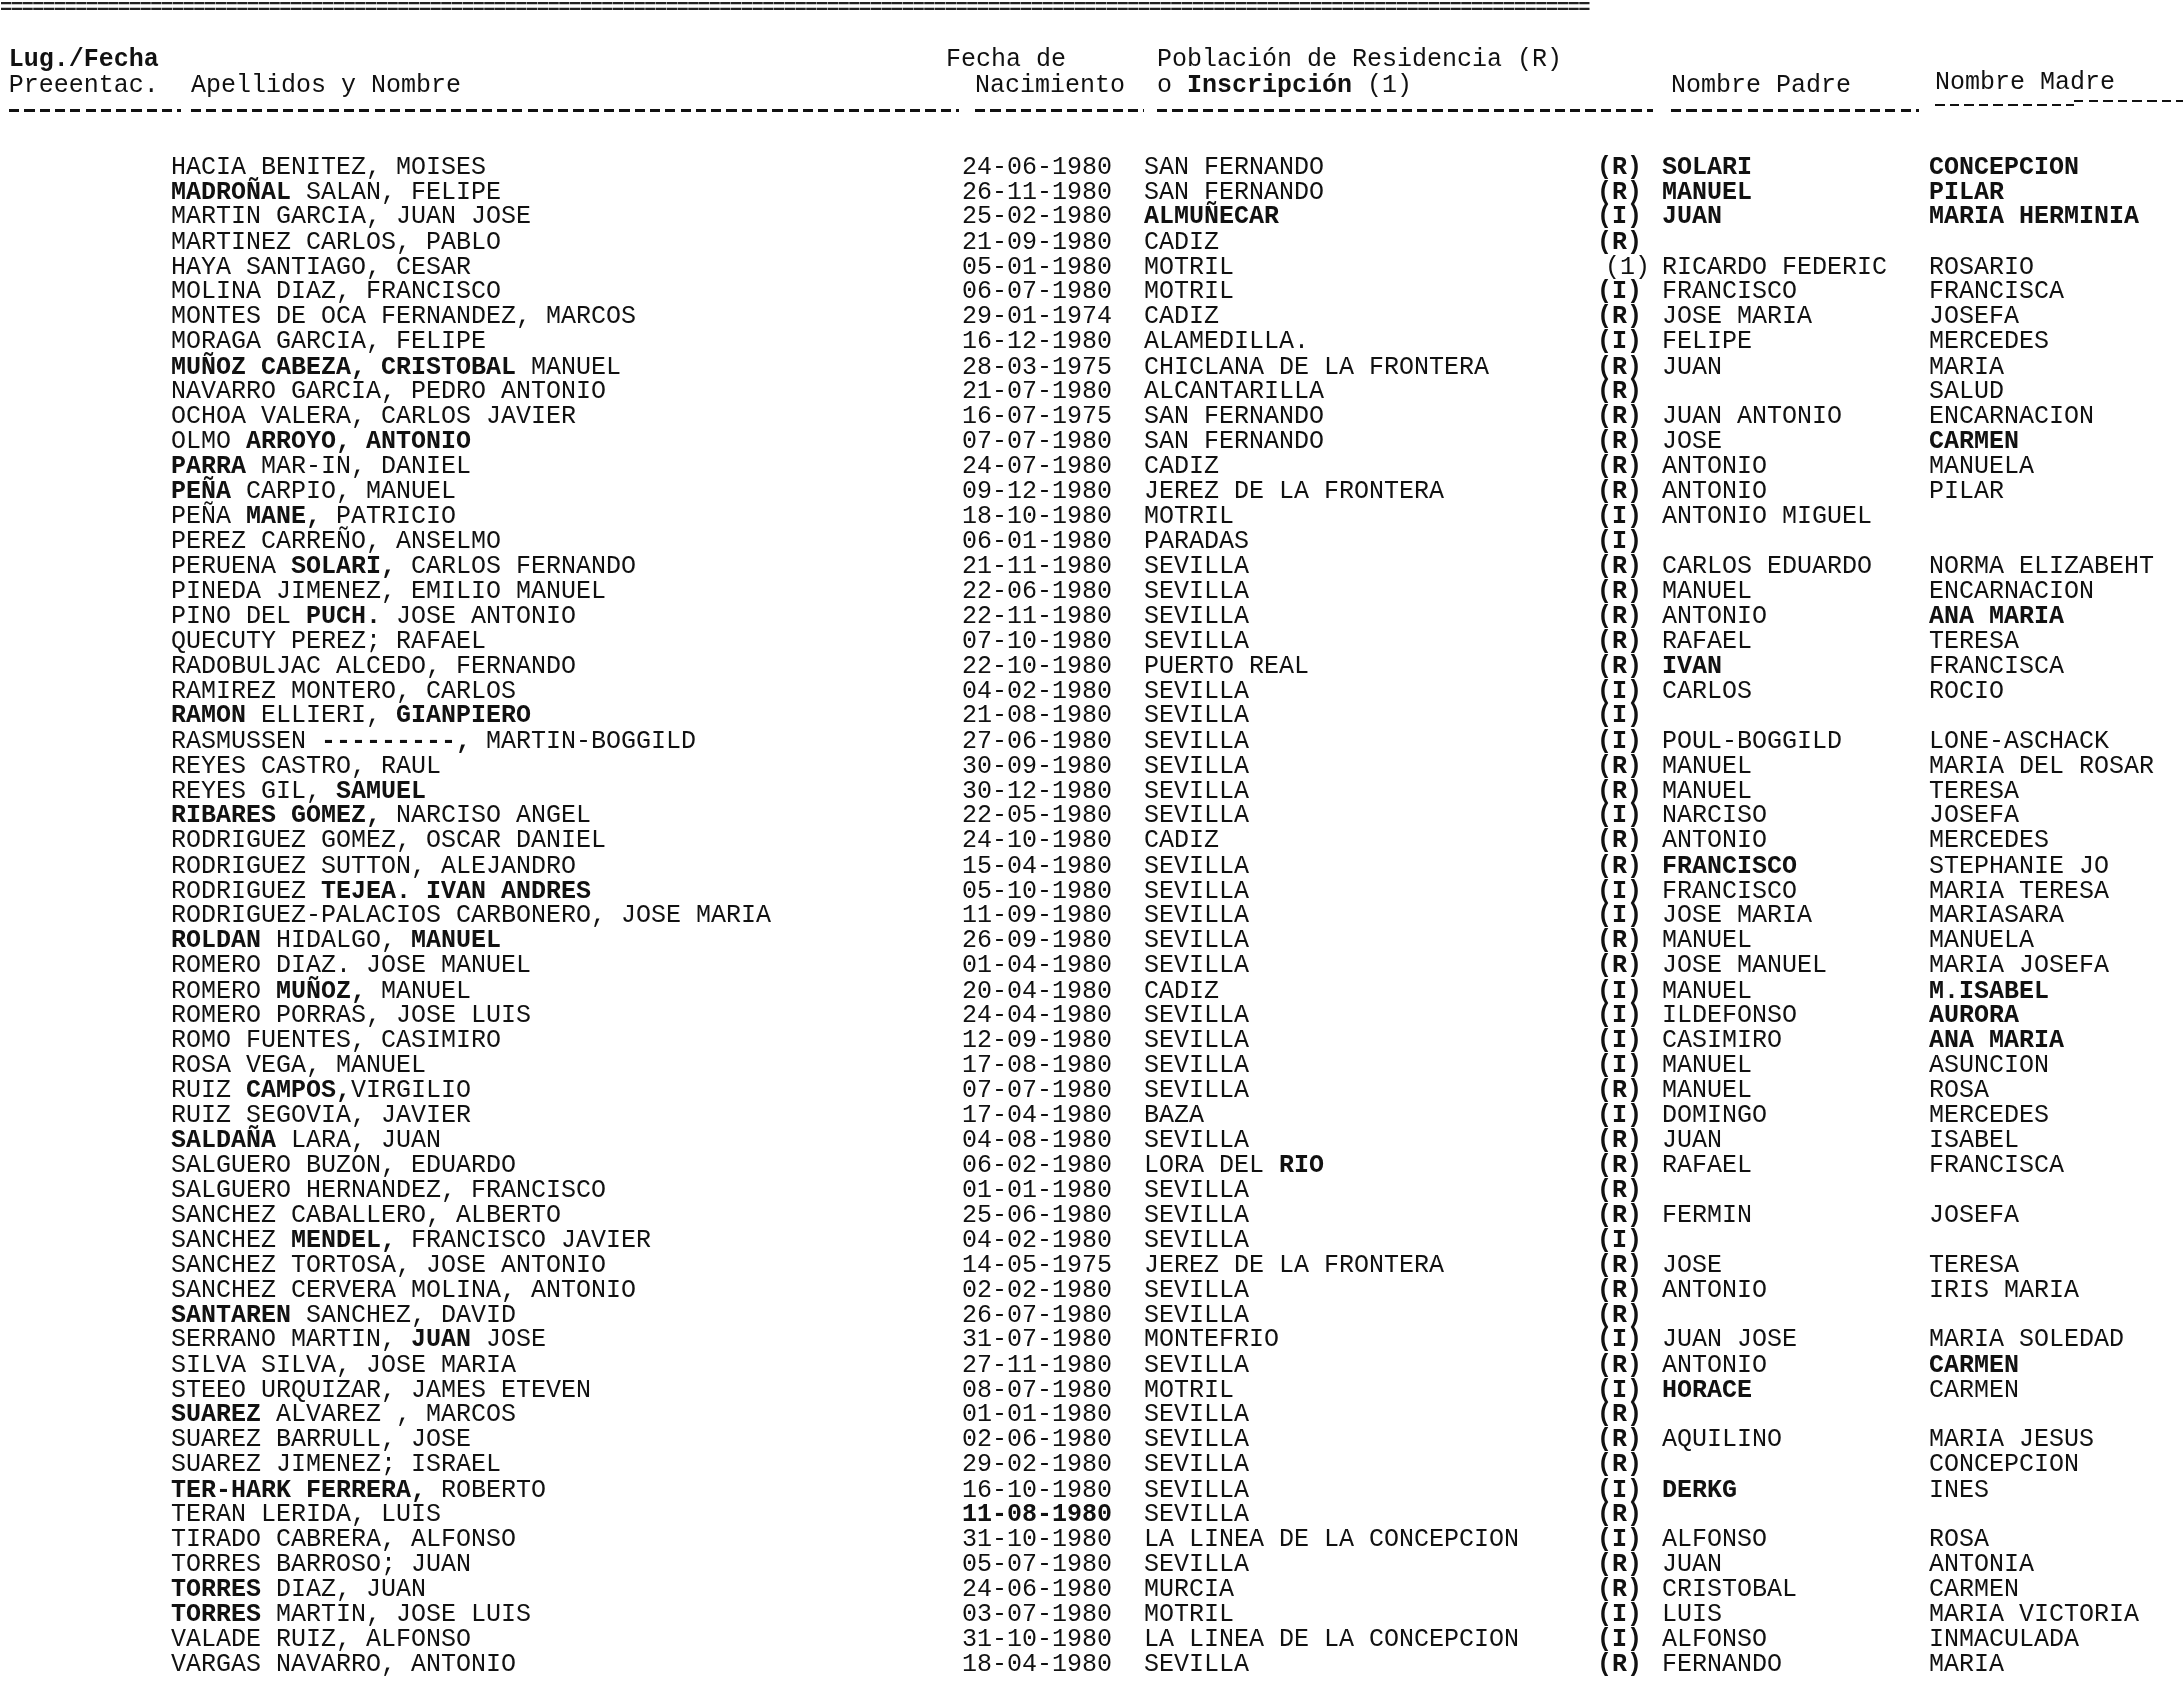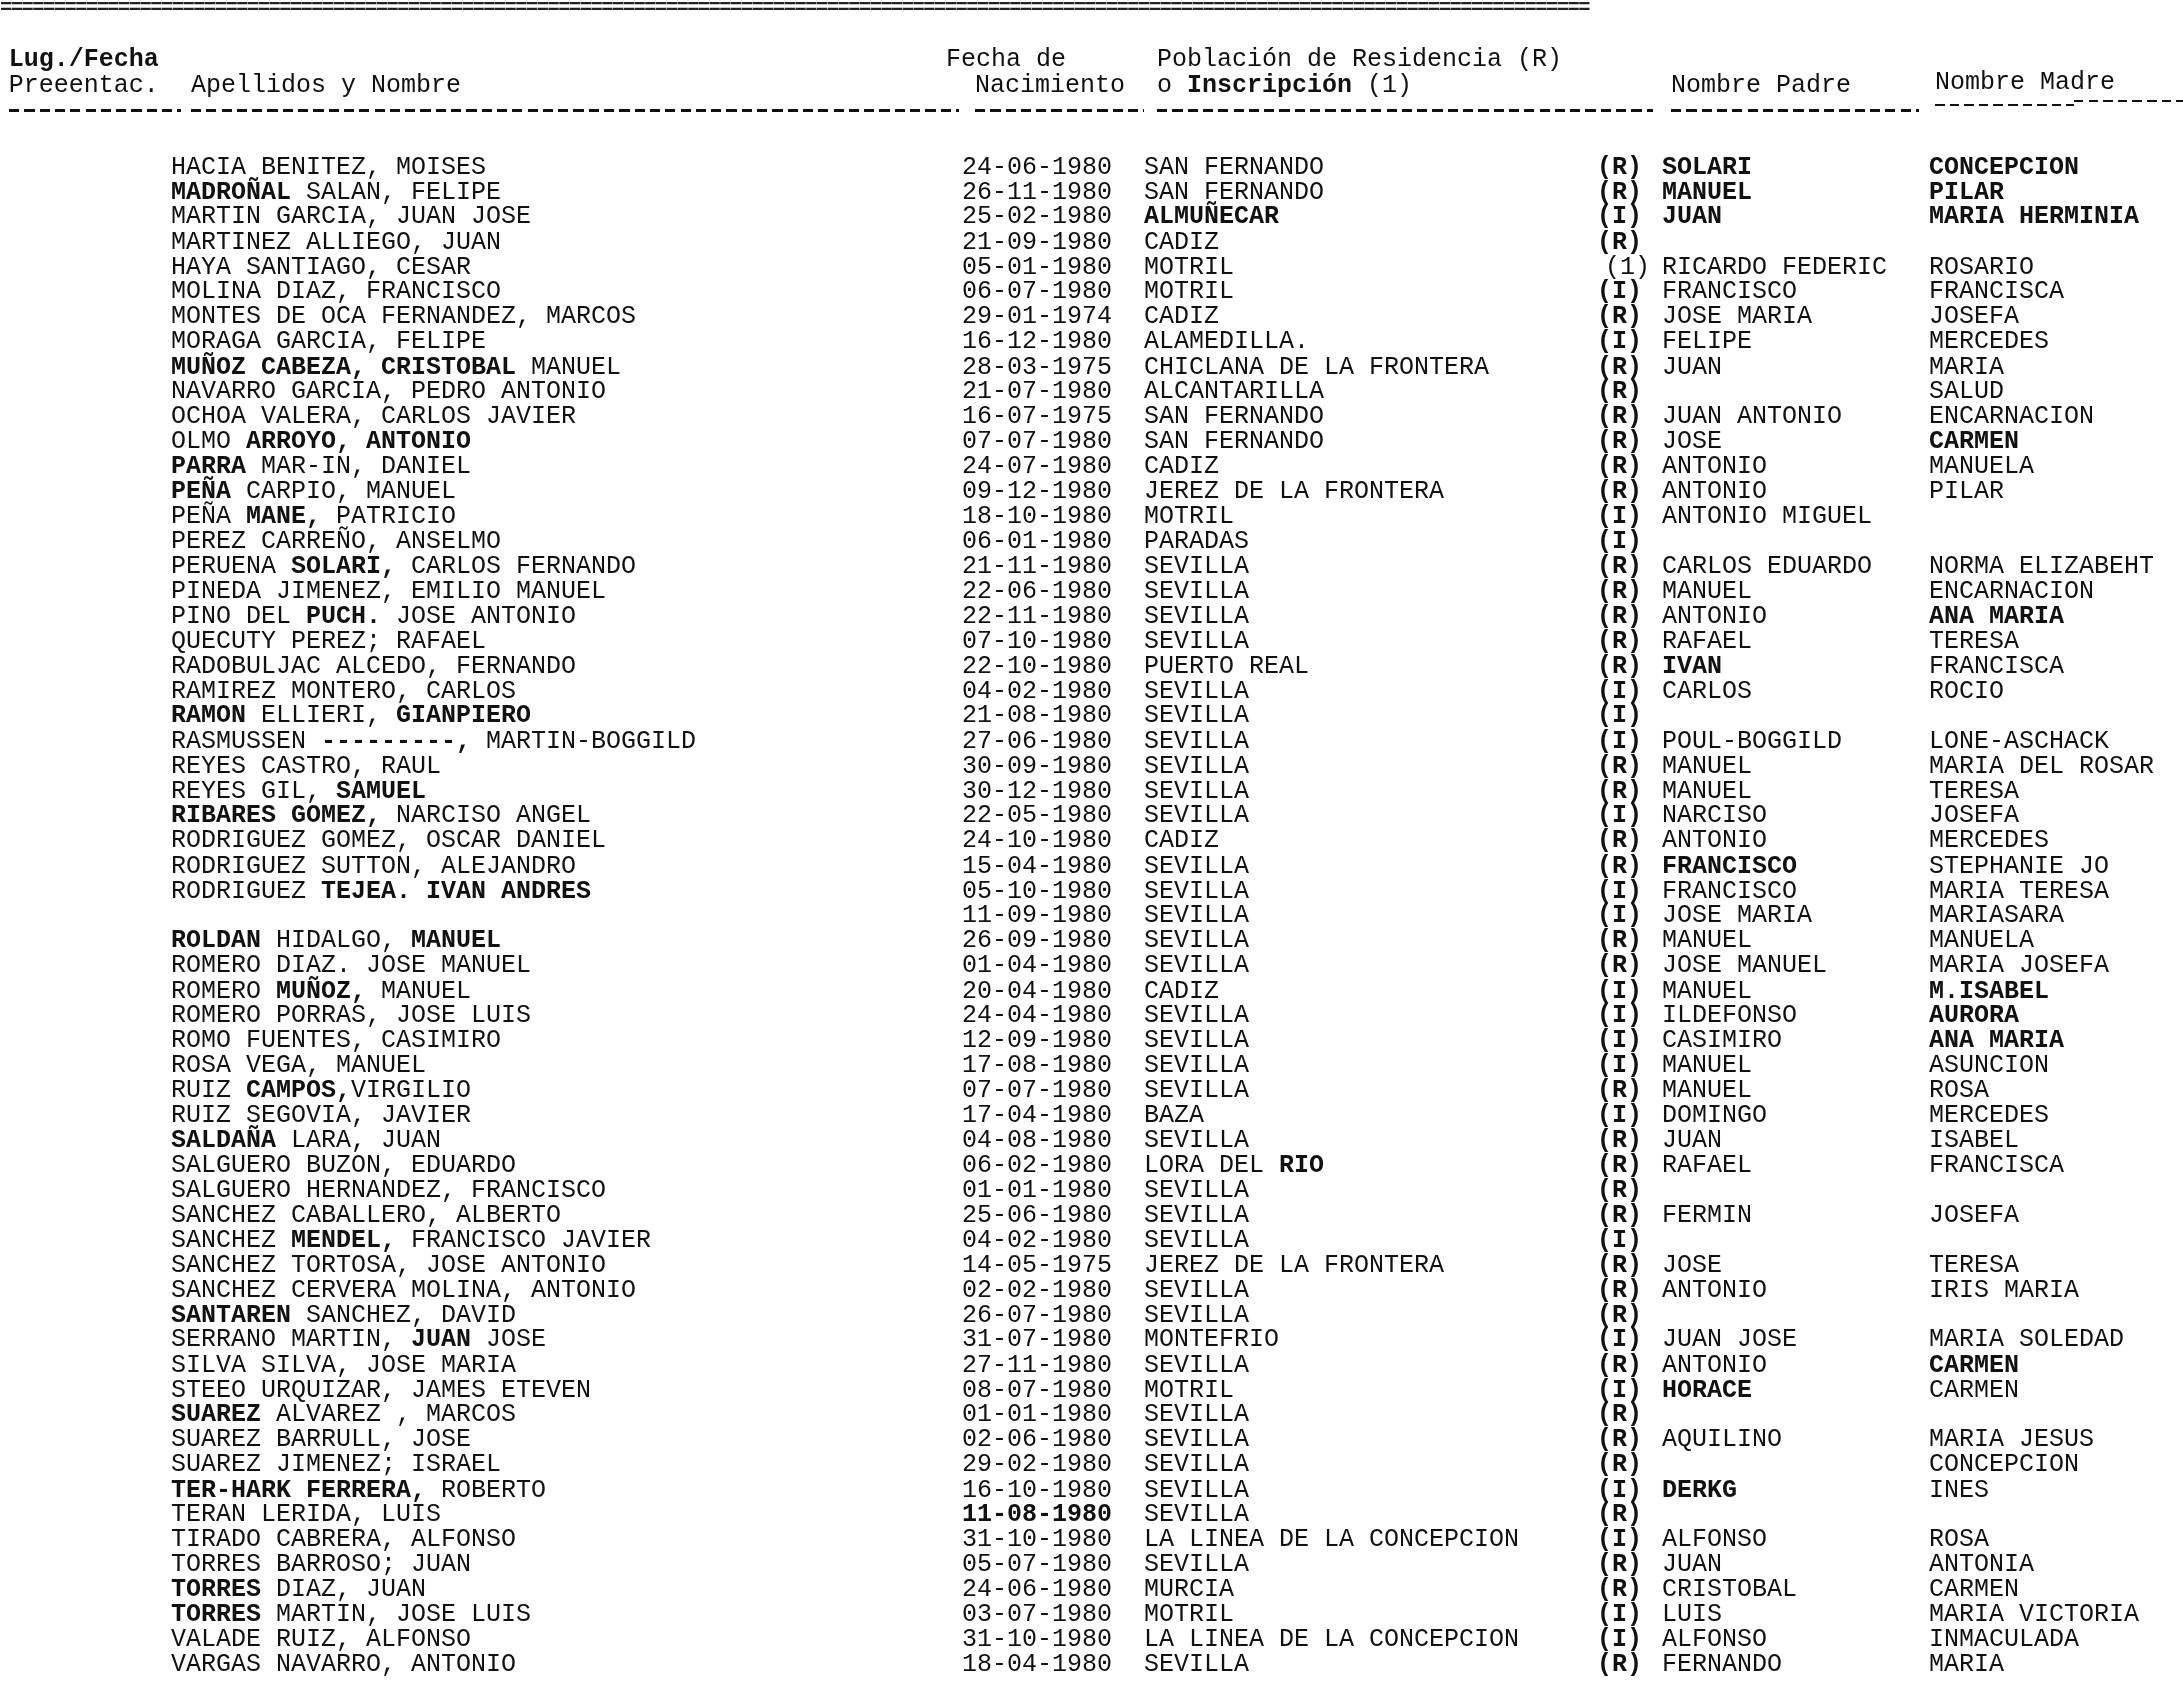--- a/index.html
+++ b/index.html
@@ -69,21 +69,21 @@
     </div>
     <div class="row" style="top: 204px;">
       <div class="c name"><span>MARTIN GARCIA, JUAN JOSE</span></div>
       <div class="c date">25-02-1980</div>
       <div class="c place"><span class="b">ALMUÑECAR</span></div>
       <div class="c flag">(I)</div>
       <div class="c padre"><span class="b">JUAN</span></div>
       <div class="c madre"><span class="b">MARIA HERMINIA</span></div>
     </div>
     <div class="row" style="top: 230px;">
-      <div class="c name"><span>MARTINEZ ALLIEGO, JUAN</span></div>
+      <div class="c name"><span>MARTINEZ CARLOS, PABLO</span></div>
       <div class="c date">21-09-1980</div>
       <div class="c place"><span>CADIZ</span></div>
       <div class="c flag">(R)</div>
       <div class="c padre"></div>
       <div class="c madre"></div>
     </div>
     <div class="row" style="top: 255px;">
       <div class="c name"><span>HAYA SANTIAGO, CESAR</span></div>
       <div class="c date">05-01-1980</div>
       <div class="c place"><span>MOTRIL</span></div>
@@ -285,20 +285,21 @@
     </div>
     <div class="row" style="top: 879px;">
       <div class="c name"><span>RODRIGUEZ </span><span class="b">TEJEA. IVAN ANDRES</span></div>
       <div class="c date">05-10-1980</div>
       <div class="c place"><span>SEVILLA</span></div>
       <div class="c flag">(I)</div>
       <div class="c padre"><span>FRANCISCO</span></div>
       <div class="c madre"><span>MARIA TERESA</span></div>
     </div>
     <div class="row" style="top: 903px;">
+      <div class="c name"><span>RODRIGUEZ-PALACIOS CARBONERO, JOSE MARIA</span></div>
       <div class="c date">11-09-1980</div>
       <div class="c place"><span>SEVILLA</span></div>
       <div class="c flag">(I)</div>
       <div class="c padre"><span>JOSE MARIA</span></div>
       <div class="c madre"><span>MARIASARA</span></div>
     </div>
     <div class="row" style="top: 928px;">
       <div class="c name"><span class="b">ROLDAN</span><span> HIDALGO, </span><span class="b">MANUEL</span></div>
       <div class="c date">26-09-1980</div>
       <div class="c place"><span>SEVILLA</span></div>

